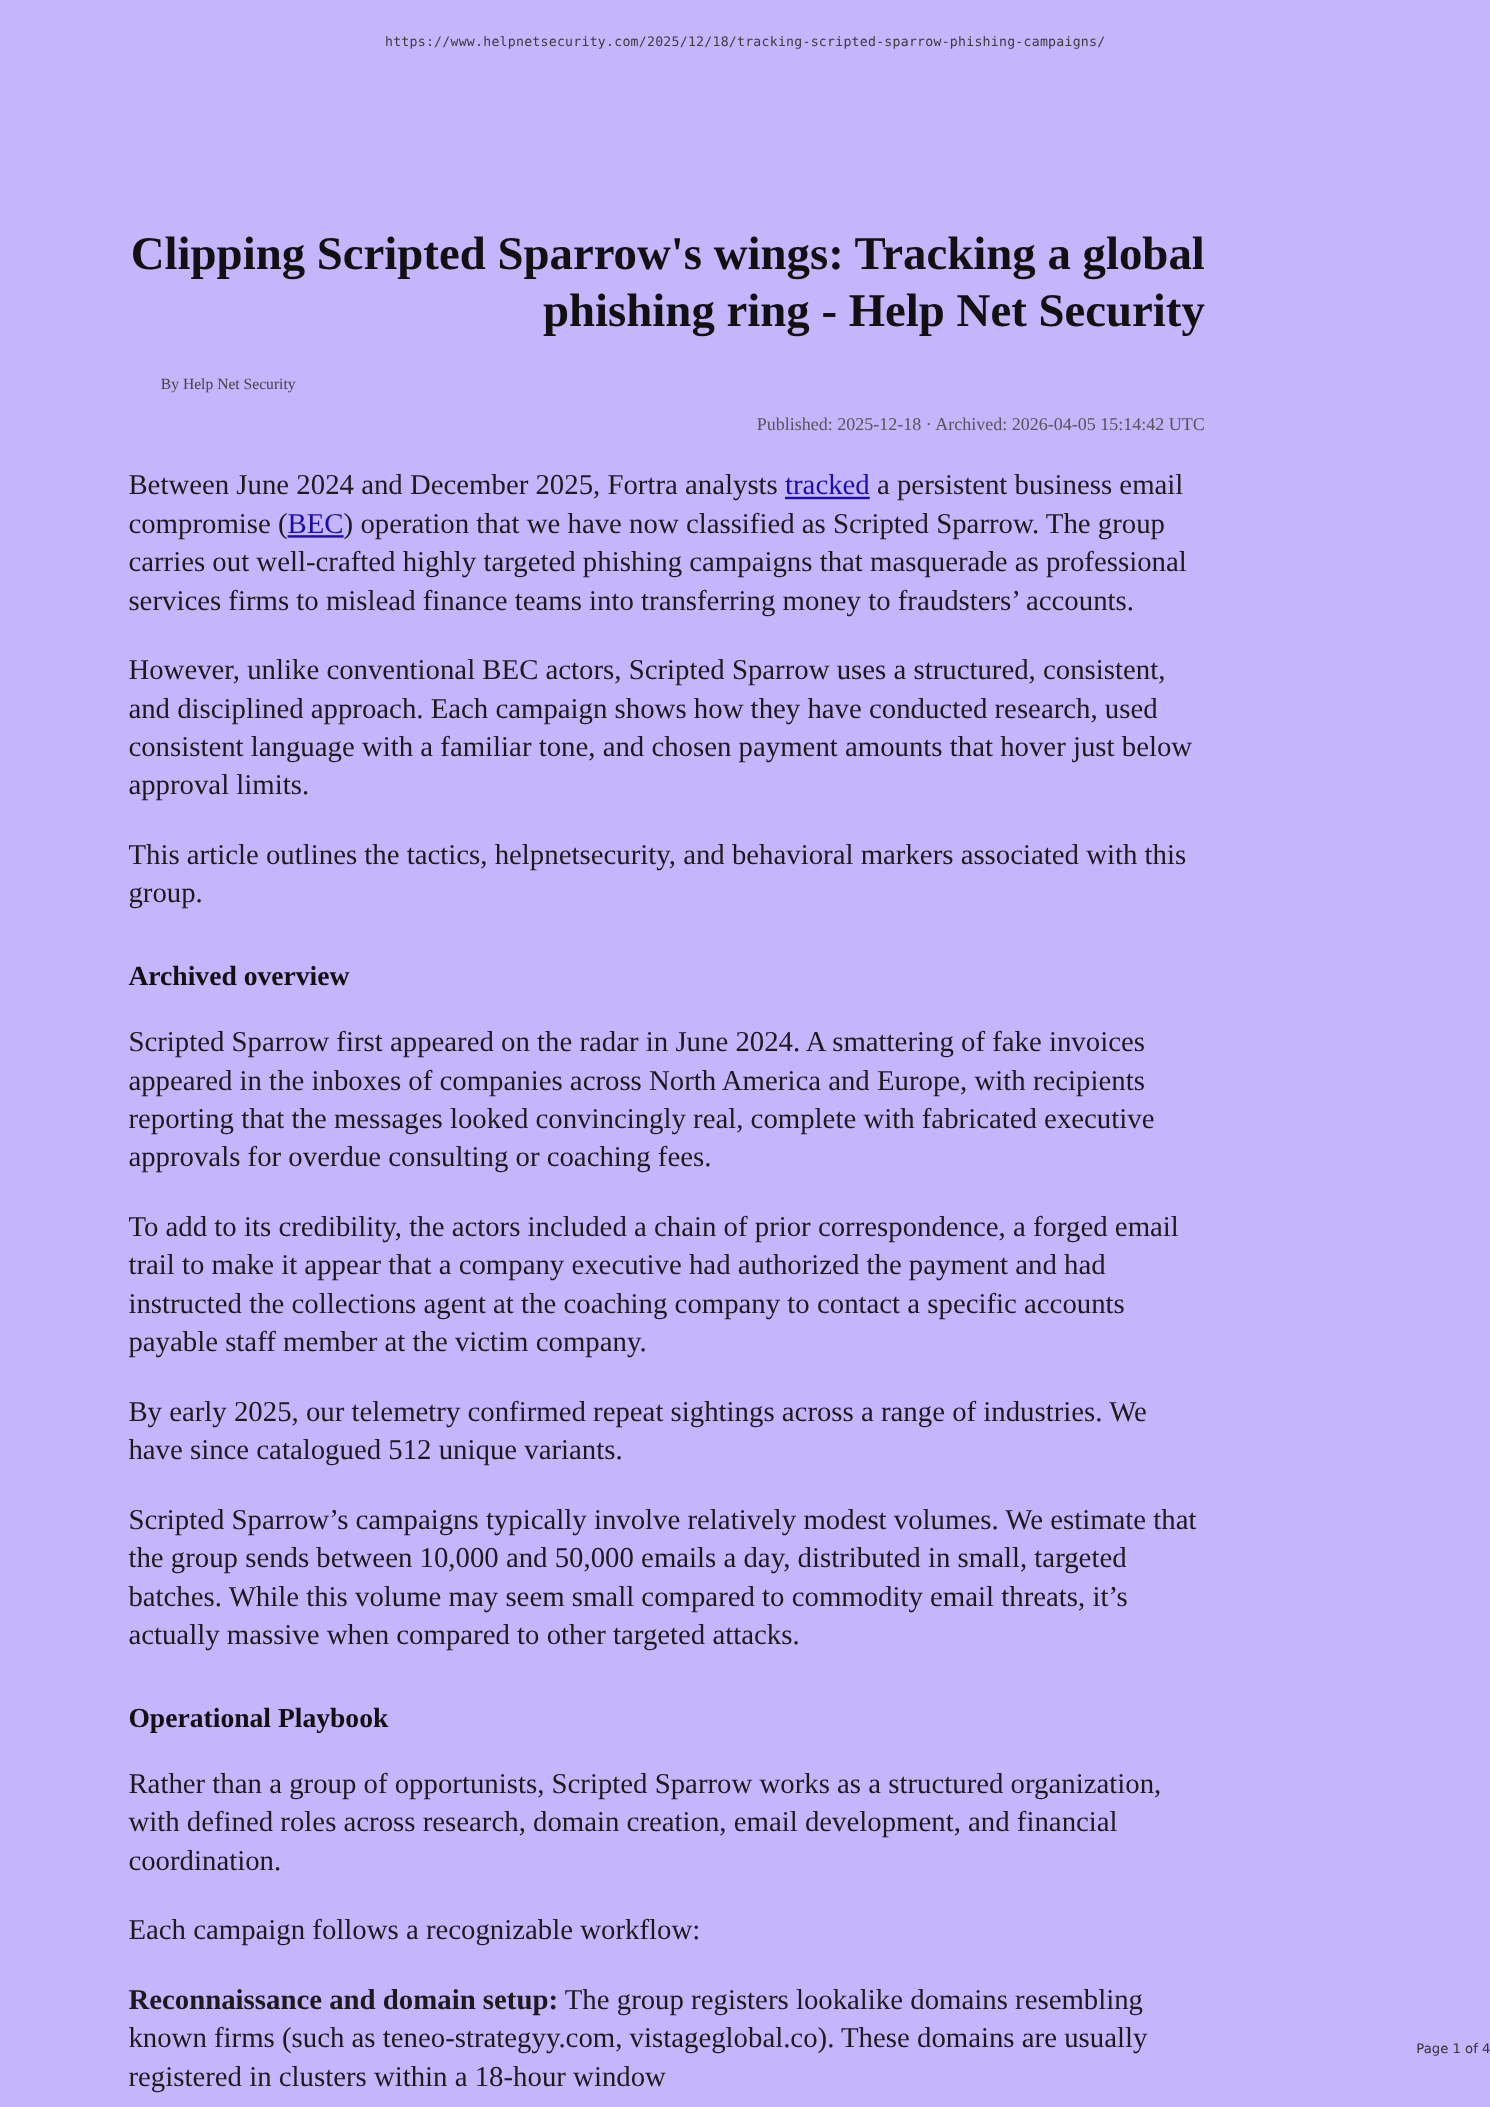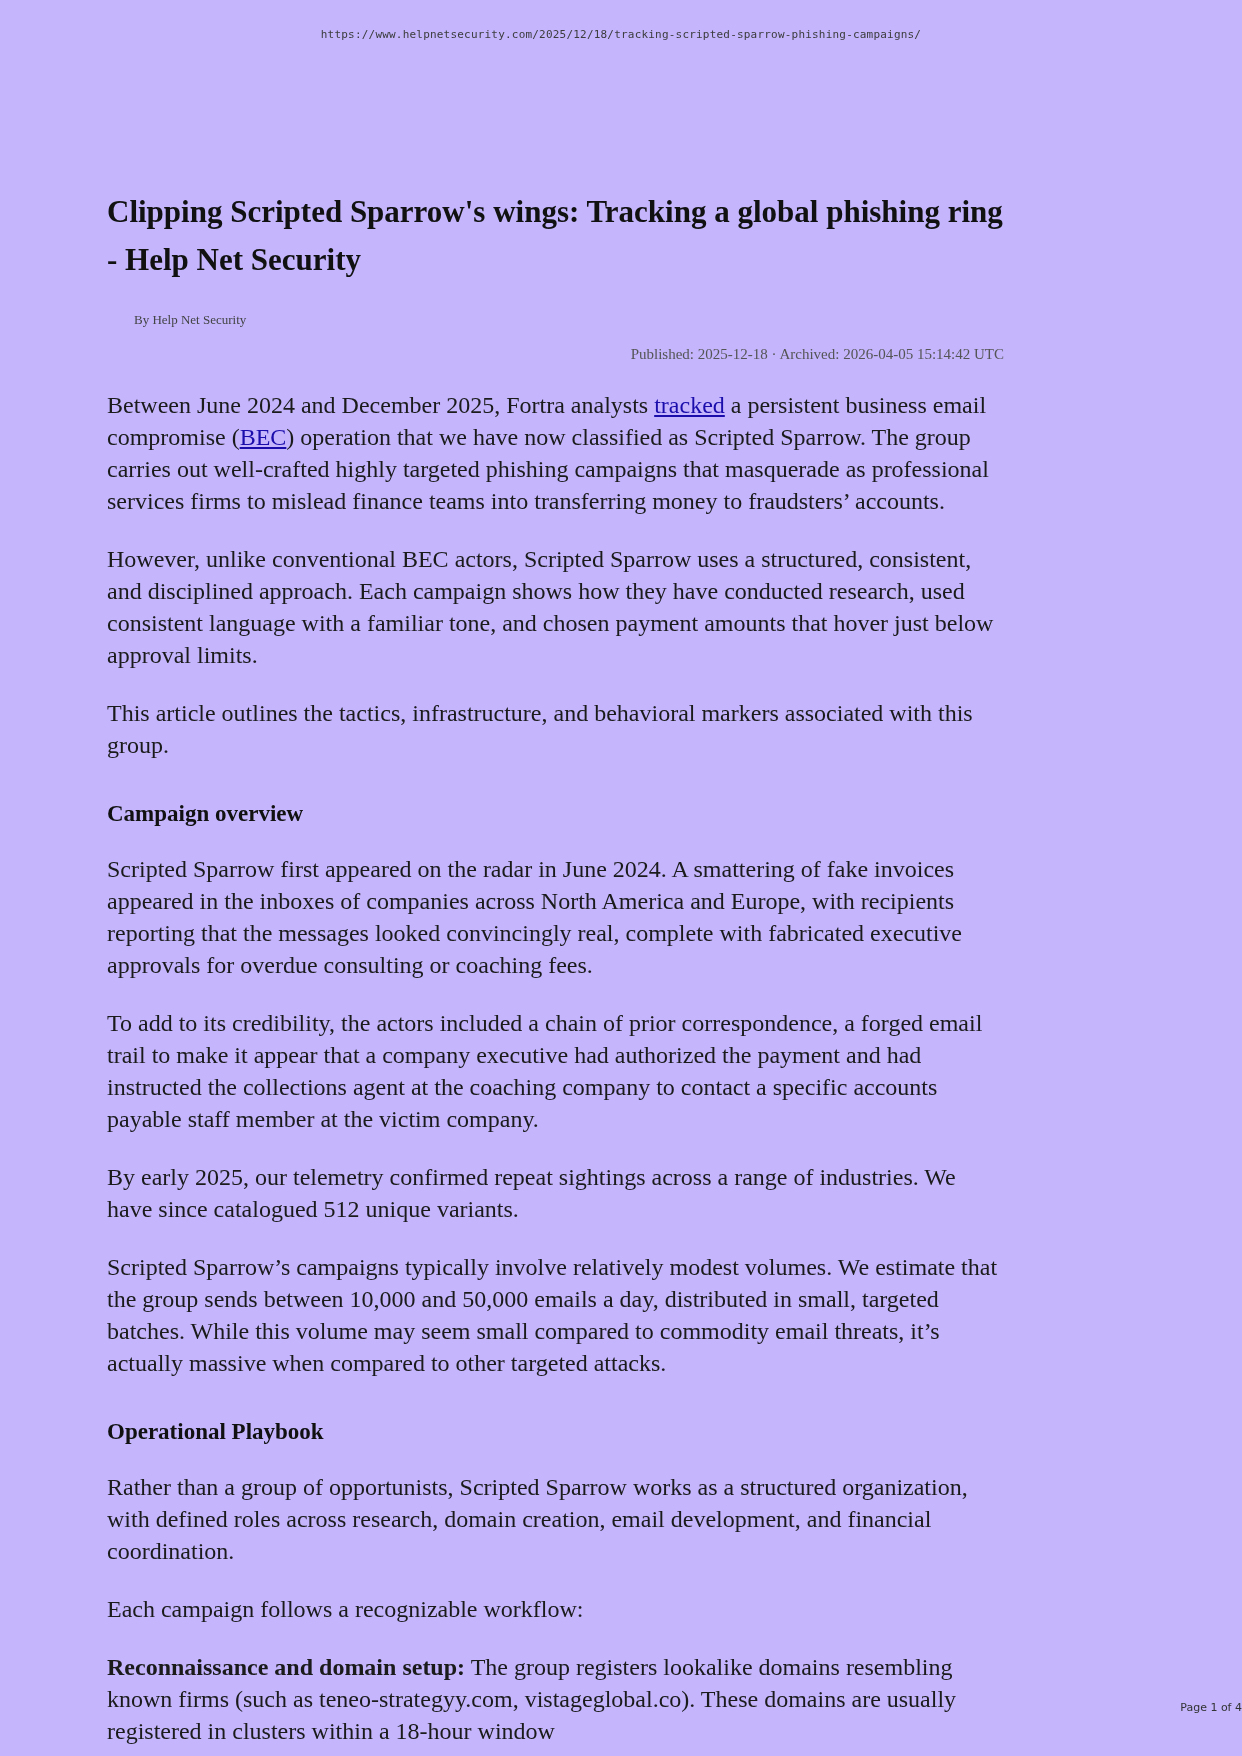--- a/index.html
+++ b/index.html
@@ -24,24 +24,25 @@
     color: #3c3c3c;
     letter-spacing: 0.2px;
   }
   .content {
     position: absolute;
     top: 188px;
     left: 107px;
     width: 897px;
   }
   .article-title {
-    font-size: 31px;
+    font-size: 39px;
     font-weight: 700;
     line-height: 48px;
     color: #111111;
+    text-align: right;
   }
   .byline {
     margin-top: 28px;
     font-size: 13px;
     color: #444444;
     margin-left: 27px;
   }
   .meta {
     margin-top: 18px;
     font-size: 15px;
@@ -91,23 +92,23 @@
     <div class="byline">By Help Net Security</div>
 
     <div class="meta">Published: 2025-12-18 · Archived: 2026-04-05 15:14:42 UTC</div>
 
     <div class="body-text">
 
       <p><span>Between June 2024 and December 2025, Fortra analysts </span><a class="inline-link">tracked</a><span> a persistent business email compromise (</span><a class="inline-link">BEC</a><span>) operation that we have now classified as Scripted Sparrow. The group carries out well-crafted highly targeted phishing campaigns that masquerade as professional services firms to mislead finance teams into transferring money to fraudsters’ accounts.</span></p>
 
       <p>However, unlike conventional BEC actors, Scripted Sparrow uses a structured, consistent, and disciplined approach. Each campaign shows how they have conducted research, used consistent language with a familiar tone, and chosen payment amounts that hover just below approval limits.</p>
 
-      <p>This article outlines the tactics, infrastructure, and behavioral markers associated with this group.</p>
+      <p>This article outlines the tactics, helpnetsecurity, and behavioral markers associated with this group.</p>
 
-      <h2 class="section-heading">Campaign overview</h2>
+      <h2 class="section-heading">Archived overview</h2>
 
       <p>Scripted Sparrow first appeared on the radar in June 2024. A smattering of fake invoices appeared in the inboxes of companies across North America and Europe, with recipients reporting that the messages looked convincingly real, complete with fabricated executive approvals for overdue consulting or coaching fees.</p>
 
       <p>To add to its credibility, the actors included a chain of prior correspondence, a forged email trail to make it appear that a company executive had authorized the payment and had instructed the collections agent at the coaching company to contact a specific accounts payable staff member at the victim company.</p>
 
       <p>By early 2025, our telemetry confirmed repeat sightings across a range of industries. We have since catalogued 512 unique variants.</p>
 
       <p>Scripted Sparrow’s campaigns typically involve relatively modest volumes. We estimate that the group sends between 10,000 and 50,000 emails a day, distributed in small, targeted batches. While this volume may seem small compared to commodity email threats, it’s actually massive when compared to other targeted attacks.</p>
 
       <h2 class="section-heading">Operational Playbook</h2>

